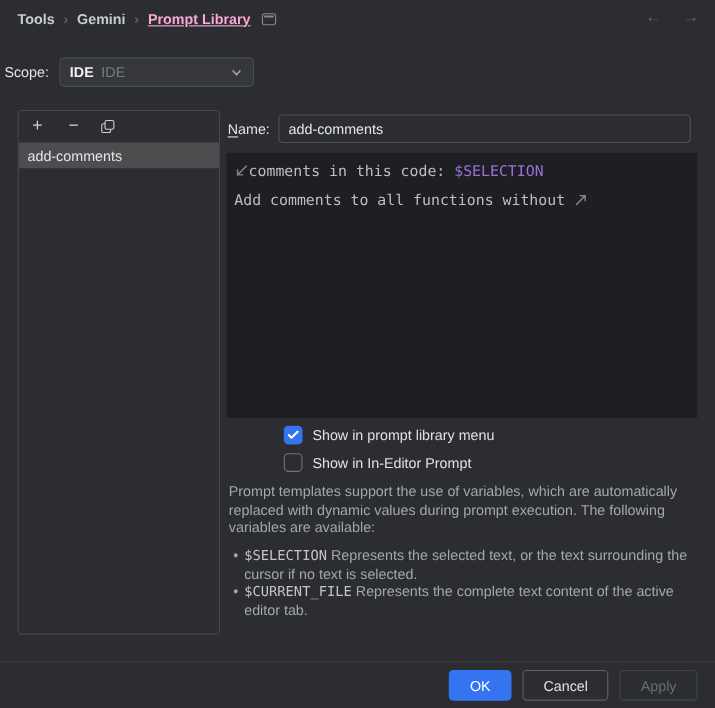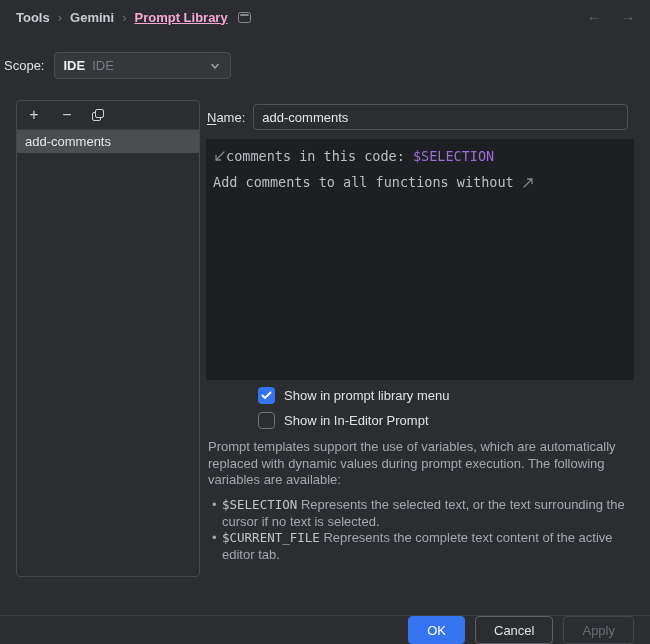--- a/index.html
+++ b/index.html
@@ -75,21 +75,21 @@
 
   .help-text { position:absolute; left:208px; top:439px; width:428px; color:#A3A7AE; line-height:16.5px; }
 
   .var-list { position:absolute; left:212px; top:497px; width:422px; }
   .var-item { display:flex; line-height:16.5px; color:#A3A7AE; }
   .bullet { width:10px; flex:0 0 10px; color:#A3A7AE; }
   .var-name { font-family:"DejaVu Sans Mono", monospace; font-size:12.5px; color:#C2C4CA; }
 
   
   .footer {
-    position:absolute; left:0; right:0; bottom:0; height:29px;
+    position:absolute; left:0; right:0; bottom:0; height:43px;
     border-top:1px solid #3C3E42; display:flex; align-items:center; justify-content:flex-end;
     gap:10px; padding-right:16px; background:#2B2D30;
   }
   .btn { height:28px; border-radius:4px; font-family:"Liberation Sans", sans-serif; font-size:13px; padding:0 18px; cursor:default; }
   .btn-primary { background:#3574F0; border:1px solid #3574F0; color:#FFFFFF; }
   .btn-secondary { background:transparent; border:1px solid #5E6165; color:#DFE1E5; }
   .btn-disabled { background:transparent; border:1px solid #43464A; color:#696D74; }
 </style>
 </head>
 <body>

